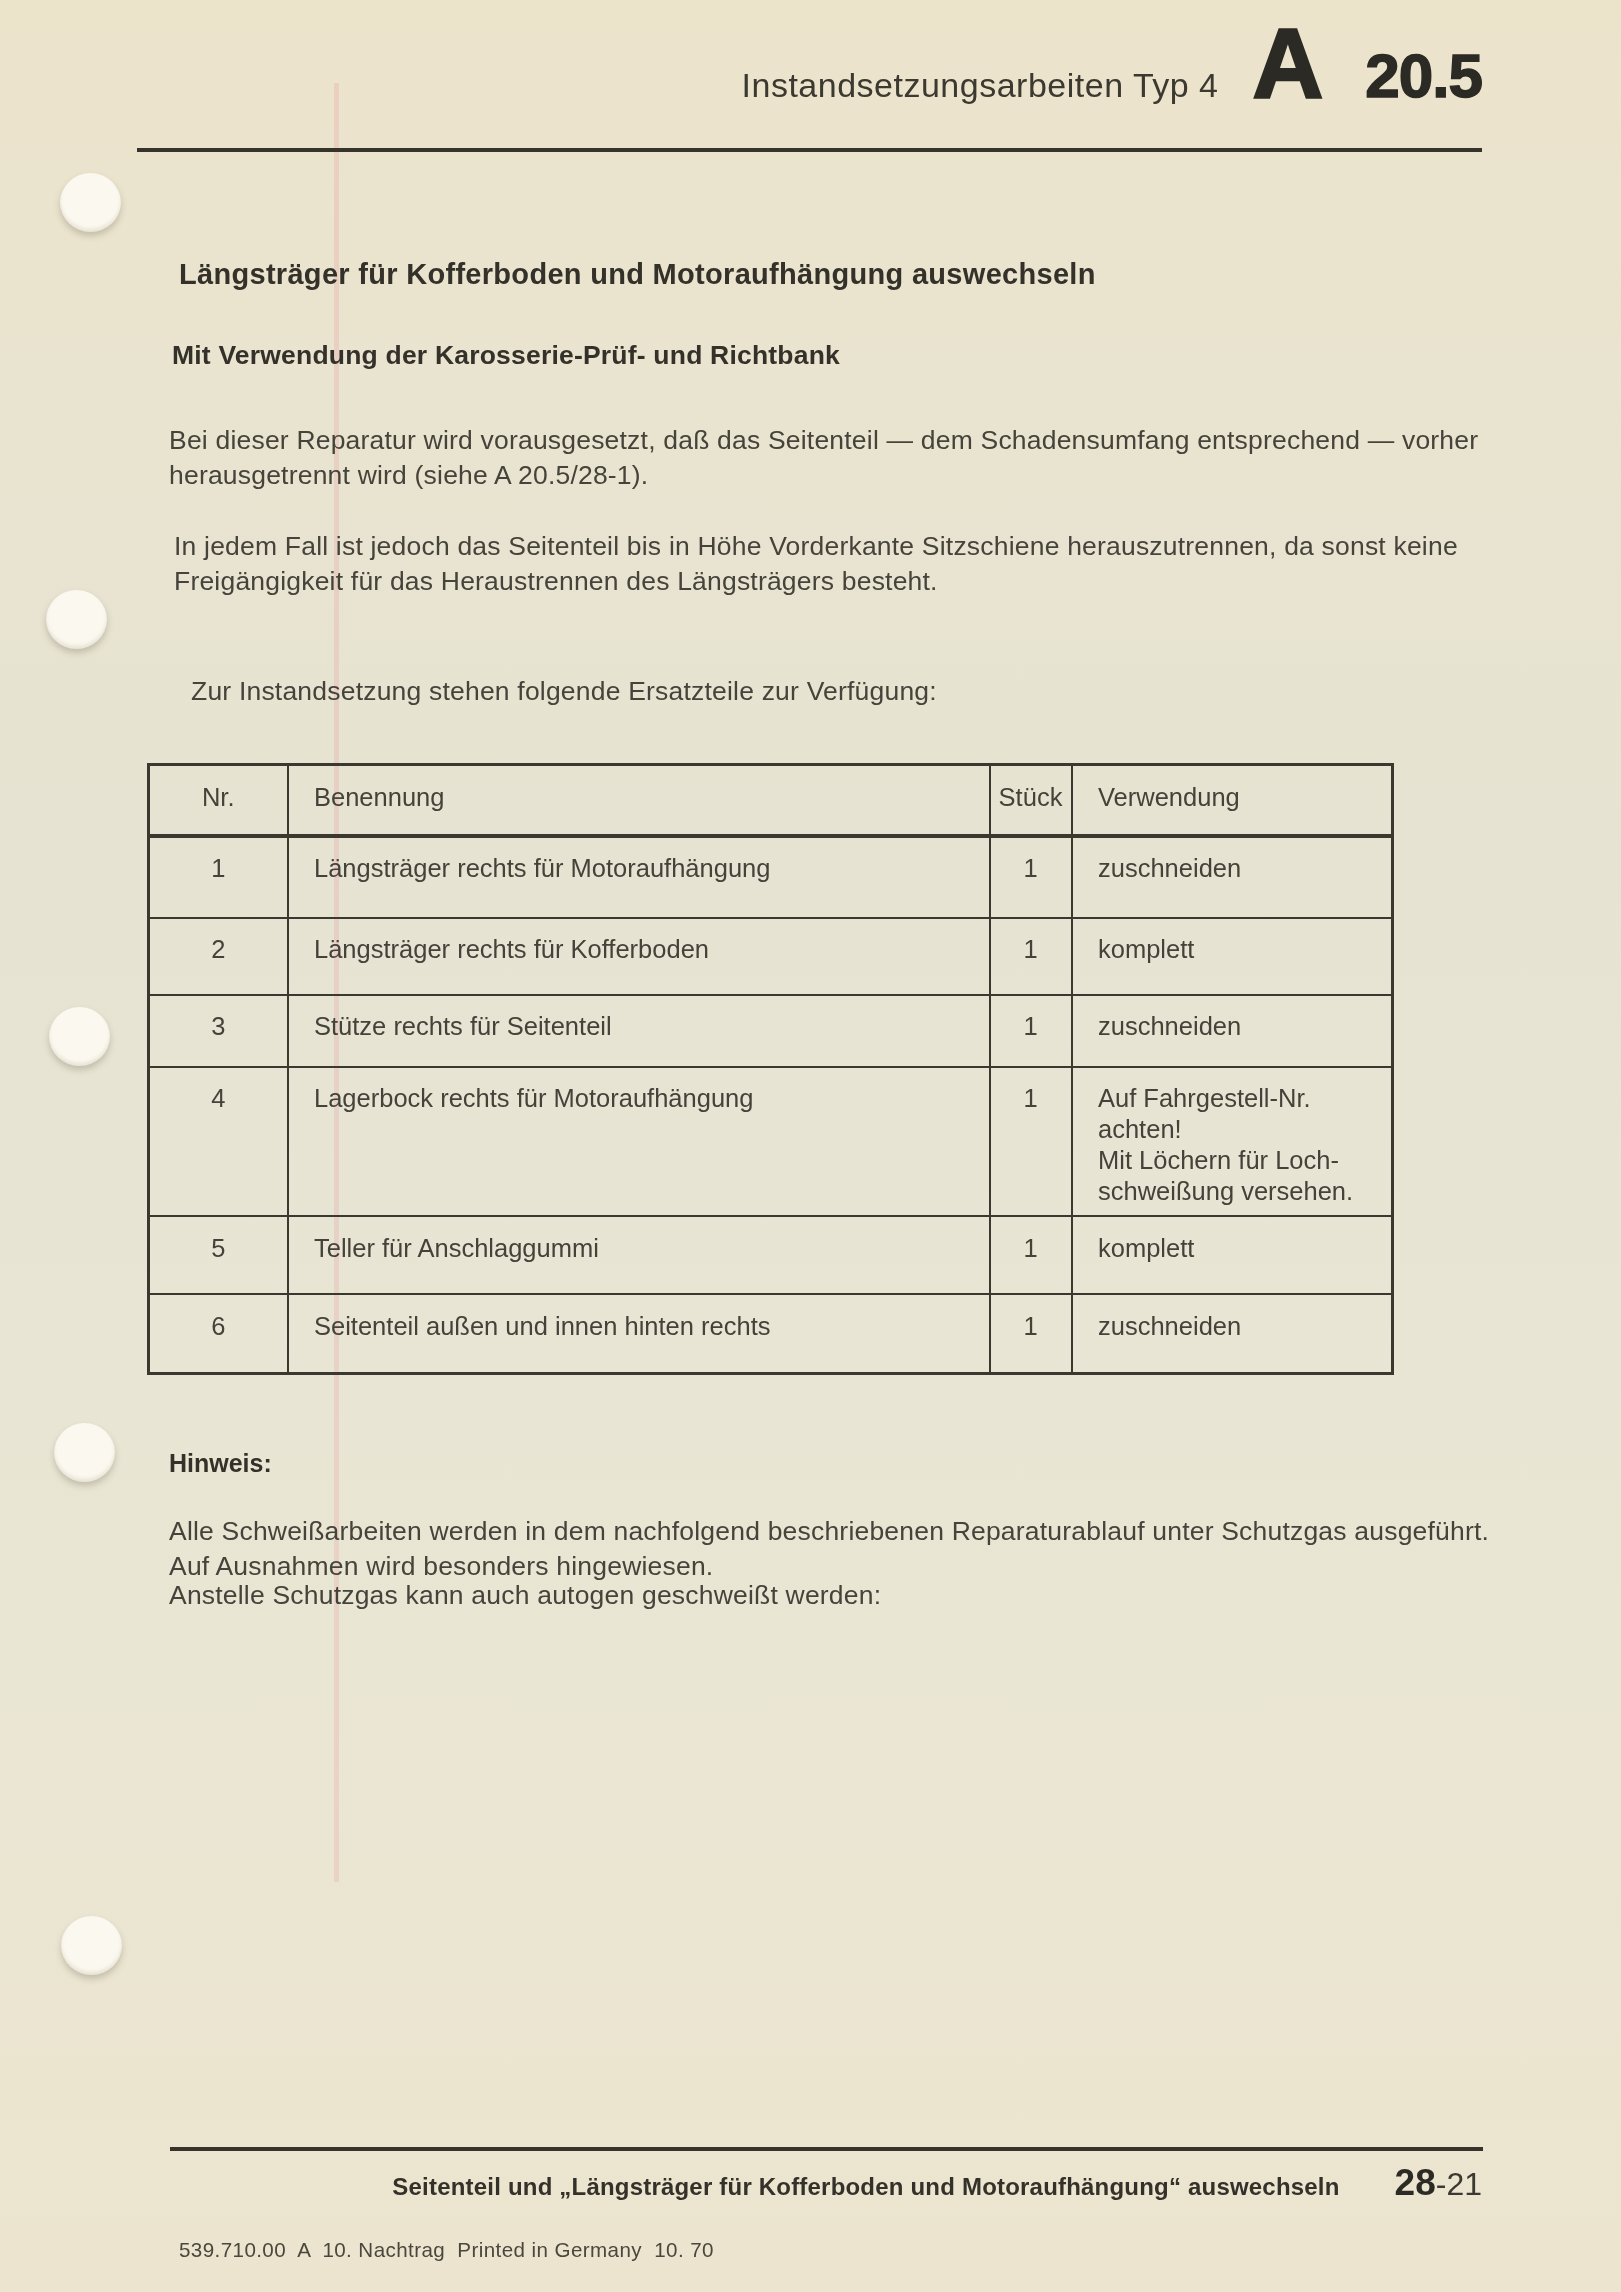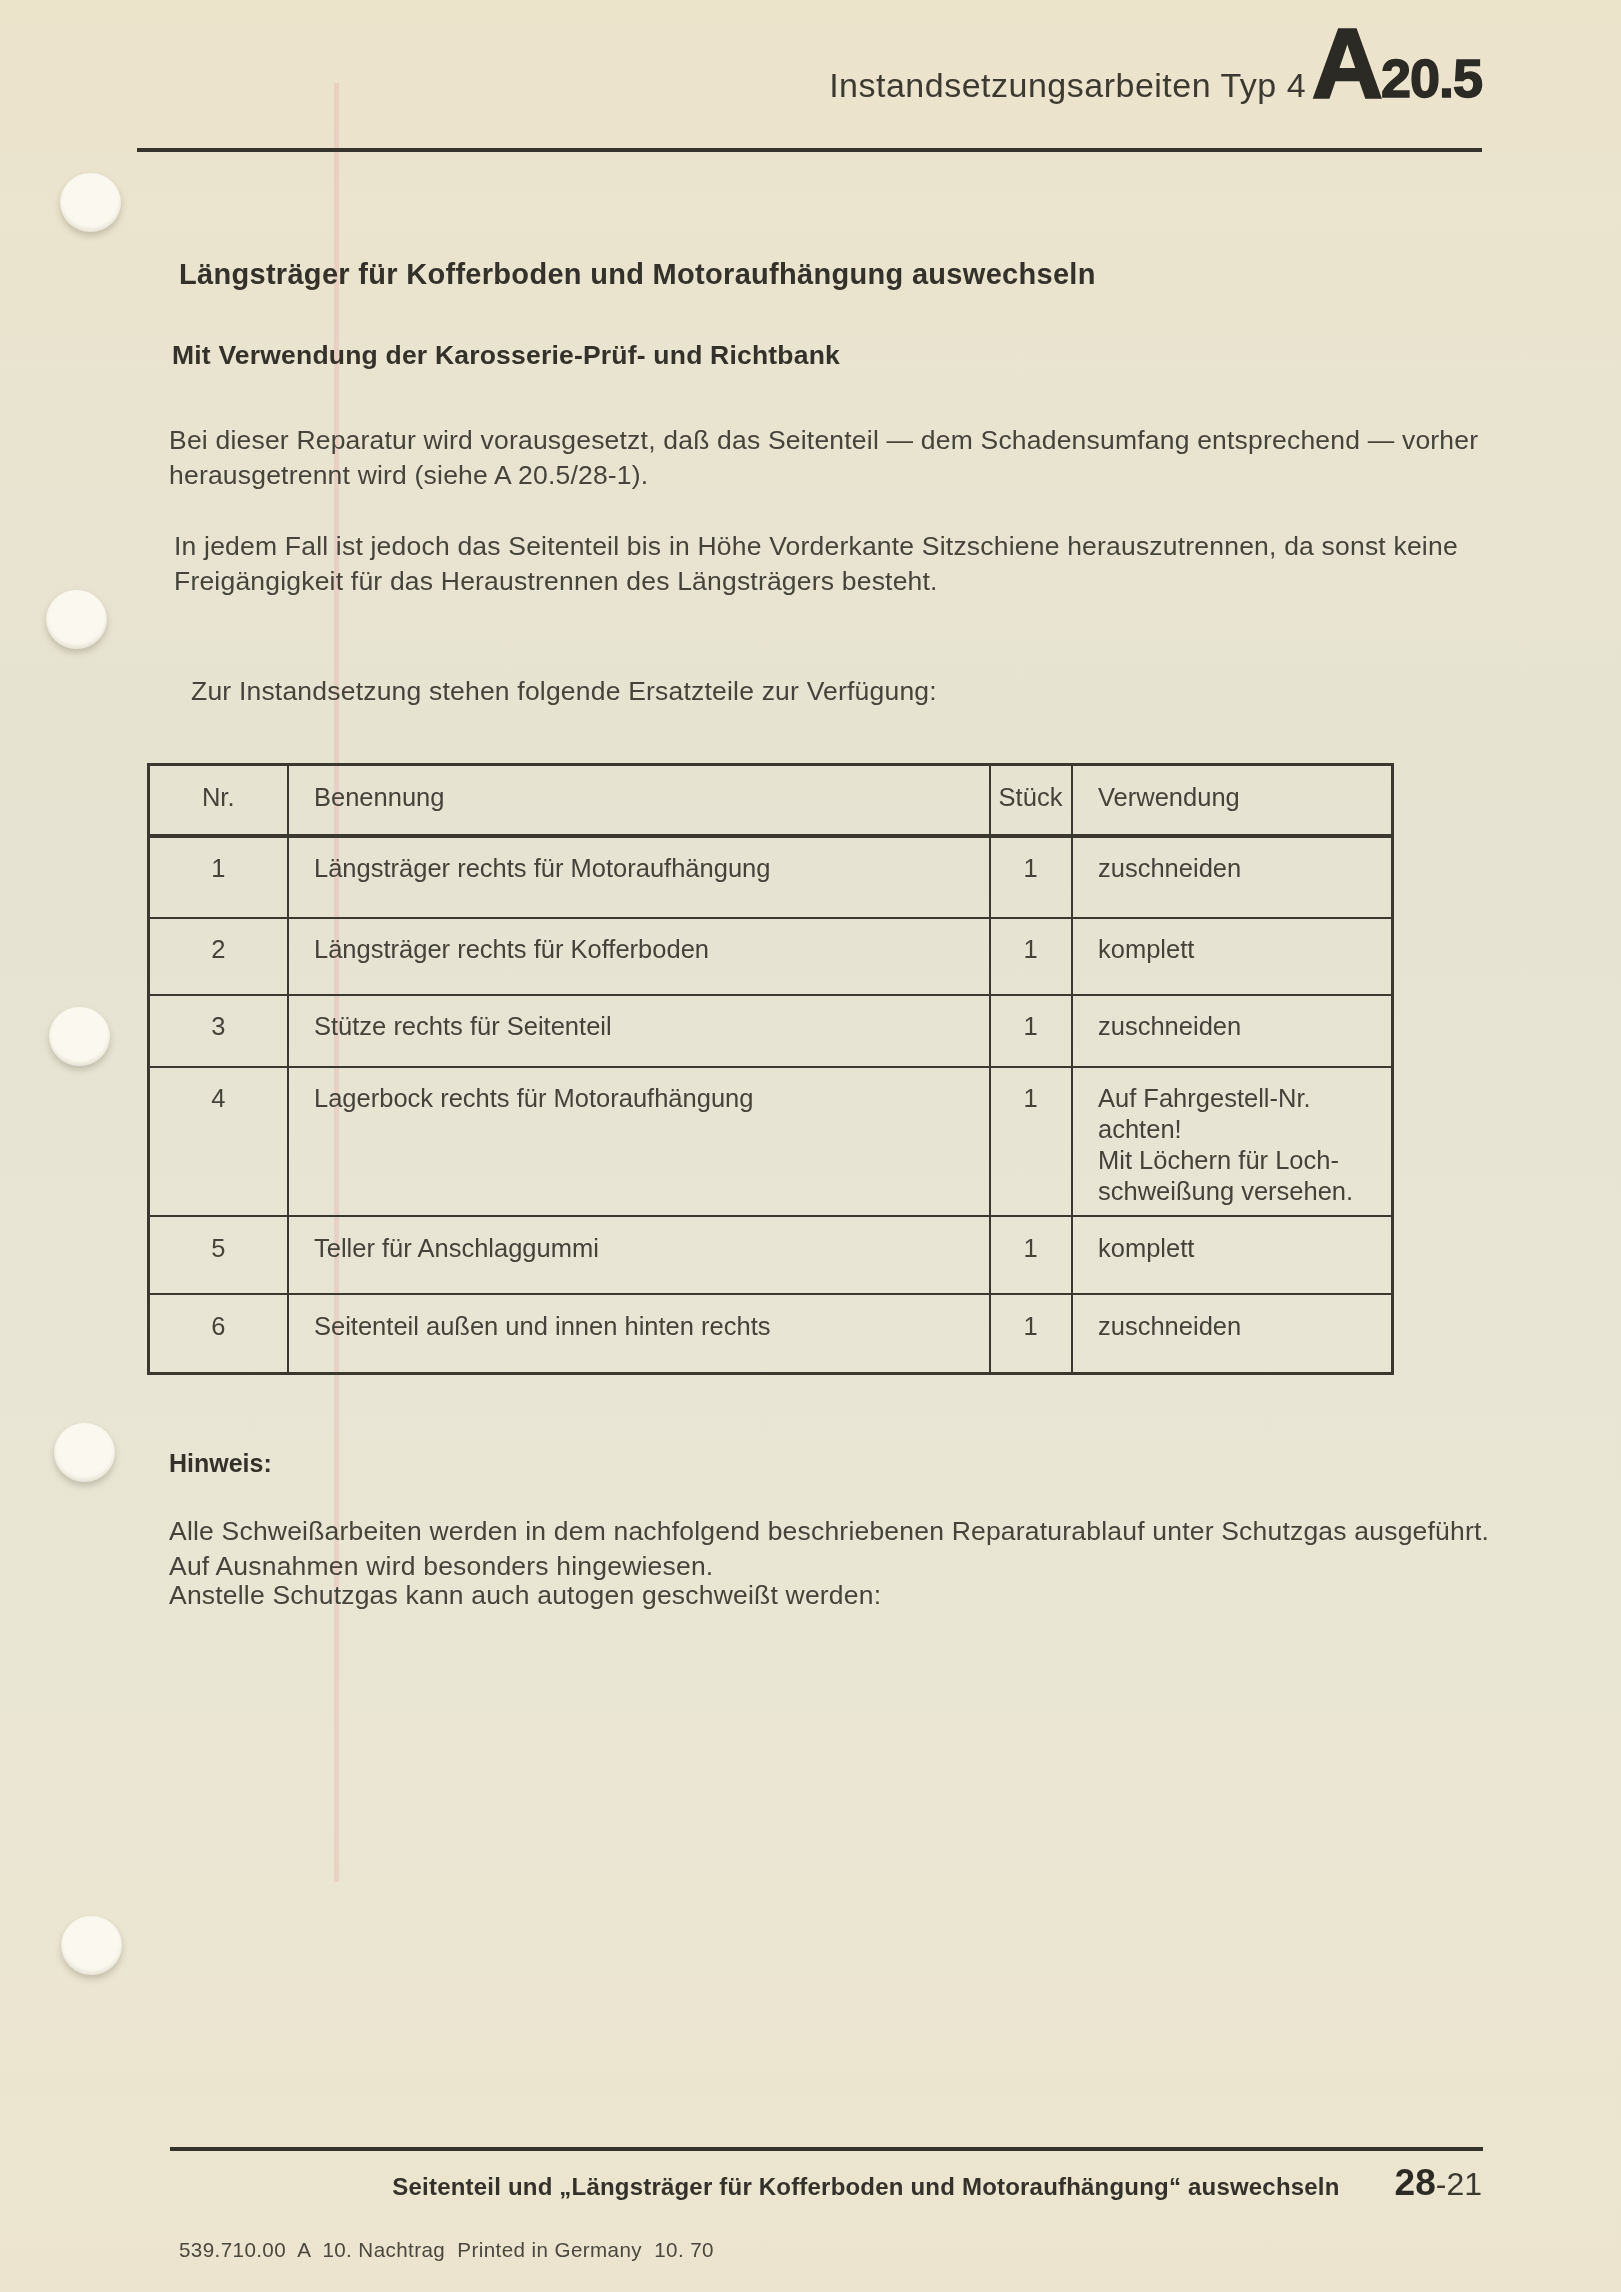--- a/index.html
+++ b/index.html
@@ -15,25 +15,25 @@
   .abs{position:absolute;}
   .pre{white-space:pre-line;}
 
   
   .scan-stripe{position:absolute;left:334px;top:83px;width:4.9px;height:1799px;background:rgba(235,128,145,.20);}
   .hole{position:absolute;width:61px;height:59px;border-radius:50%;
     background:#fbf8ef;
     box-shadow:0 3.9px 6.9px rgba(110,104,82,.30), inset 0 -2.9px 3.9px rgba(150,140,112,.18);}
 
   
-  .page-header{position:absolute;top:23.5px;right:139px;display:flex;align-items:baseline;gap:6px;}
+  .page-header{position:absolute;top:23.5px;right:139px;display:flex;align-items:baseline;gap:34px;}
   .header-section-title{font-size:34px;letter-spacing:0.5px;color:#3c3931;}
   .code{display:flex;align-items:baseline;color:#2c2a24;}
   .code-letter{font-size:98px;font-weight:700;line-height:.8;letter-spacing:-2px;-webkit-text-stroke:2.5px #2c2a24;}
-  .code-number{font-size:54px;font-weight:700;letter-spacing:-1px;-webkit-text-stroke:1.5px #2c2a24;}
+  .code-number{font-size:62px;font-weight:700;letter-spacing:-1px;margin-left:44px;-webkit-text-stroke:1.5px #2c2a24;}
   .rule{position:absolute;background:#35332c;height:3.9px;}
   .rule-top{left:137px;width:1345px;top:148px;}
 
   
   .page-title{left:179px;top:216px;font-size:29px;font-weight:700;color:#34312a;letter-spacing:0.3px;margin-top:42px;}
   .page-subtitle{left:172px;top:340px;font-size:26.5px;font-weight:700;color:#34312a;letter-spacing:0.2px;}
   .para{font-size:26.5px;line-height:35px;letter-spacing:0.2px;width:1421px;}
   .p1{left:169px;top:423px;}
   .p2{left:174px;top:529px;}
   .intro{left:191px;top:674px;}

